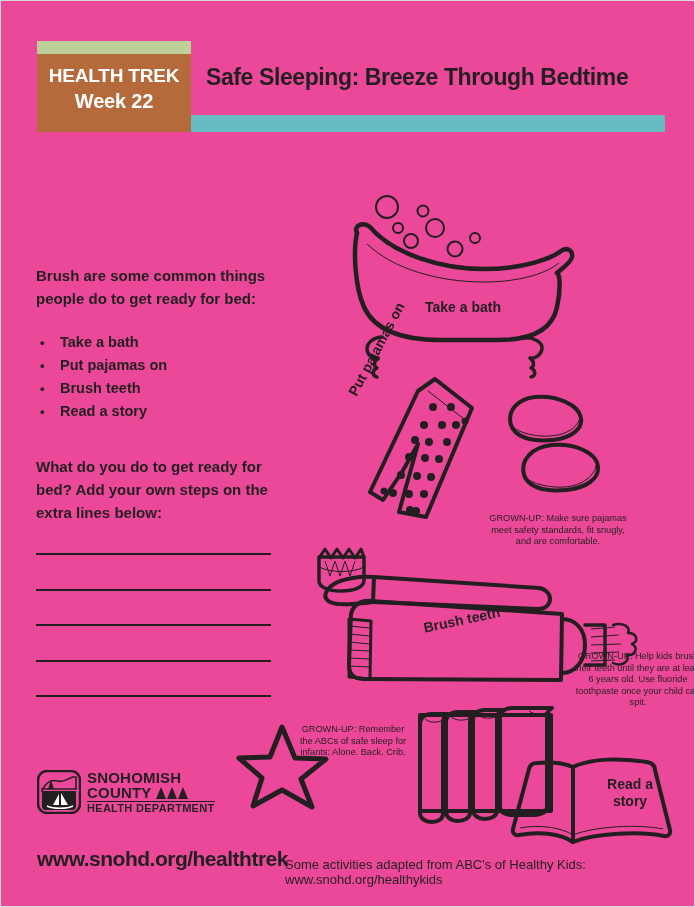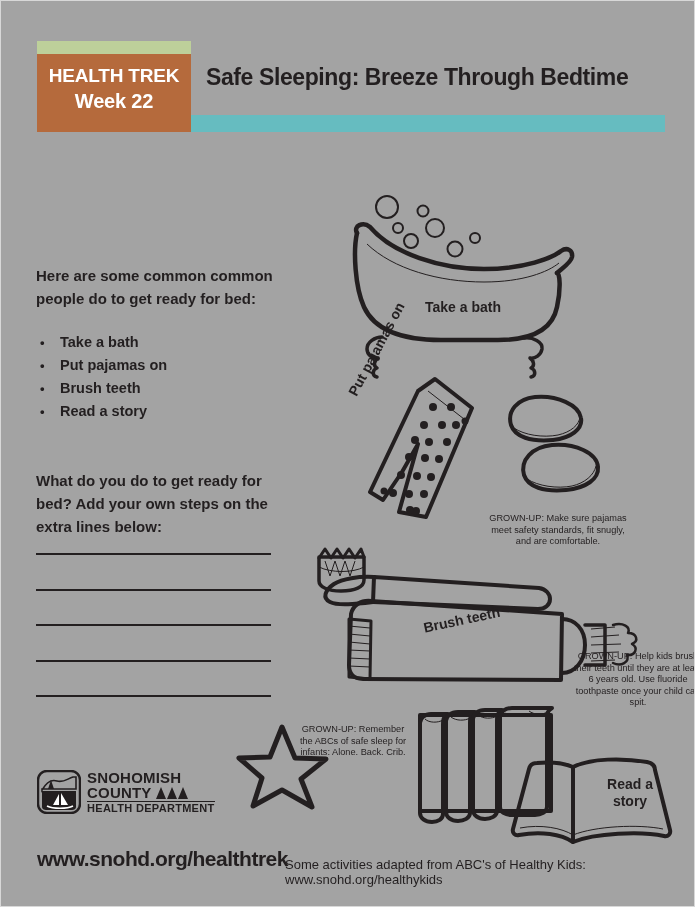--- a/index.html
+++ b/index.html
@@ -8,21 +8,21 @@
     background: #ffffff;
   }
   body {
     font-family: "Liberation Sans", sans-serif;
     color: #231f20;
   }
   #page {
     position: relative;
     width: 695px;
     height: 907px;
-    background: #a3a3a3;
+    background: #ec4899;
     overflow: hidden;
     border: 1px solid #d8d8d8;
     box-sizing: border-box;
   }
 
   
   #green-band {
     position: absolute;
     left: 36px;
     top: 40px;
@@ -115,21 +115,21 @@
   #bullet-list li:before {
     content: "\2022";
     position: absolute;
     left: 4px;
     top: 0;
     font-size: 13px;
   }
   #left-prompt {
     position: absolute;
     left: 35px;
-    top: 468px;
+    top: 454px;
     width: 265px;
     font-size: 15px;
     font-weight: bold;
     line-height: 23px;
   }
   #write-lines {
     position: absolute;
     left: 35px;
     top: 552px;
     width: 235px;
@@ -243,21 +243,21 @@
   <div id="brown-block">
     <div id="brand-line1">HEALTH TREK</div>
     <div id="brand-line2">Week 22</div>
   </div>
 
   <div id="teal-bar"></div>
 
   <div id="doc-title">Safe Sleeping: Breeze Through Bedtime</div>
 
 
-  <div id="left-heading">Here are some common common people do to get ready for bed:</div>
+  <div id="left-heading">Brush are some common things people do to get ready for bed:</div>
 
   <ul id="bullet-list">
     <li>Take a bath</li>
     <li>Put pajamas on</li>
     <li>Brush teeth</li>
     <li>Read a story</li>
   </ul>
 
   <div id="left-prompt">What do you do to get ready for bed? Add your own steps on the extra lines below:</div>
 

